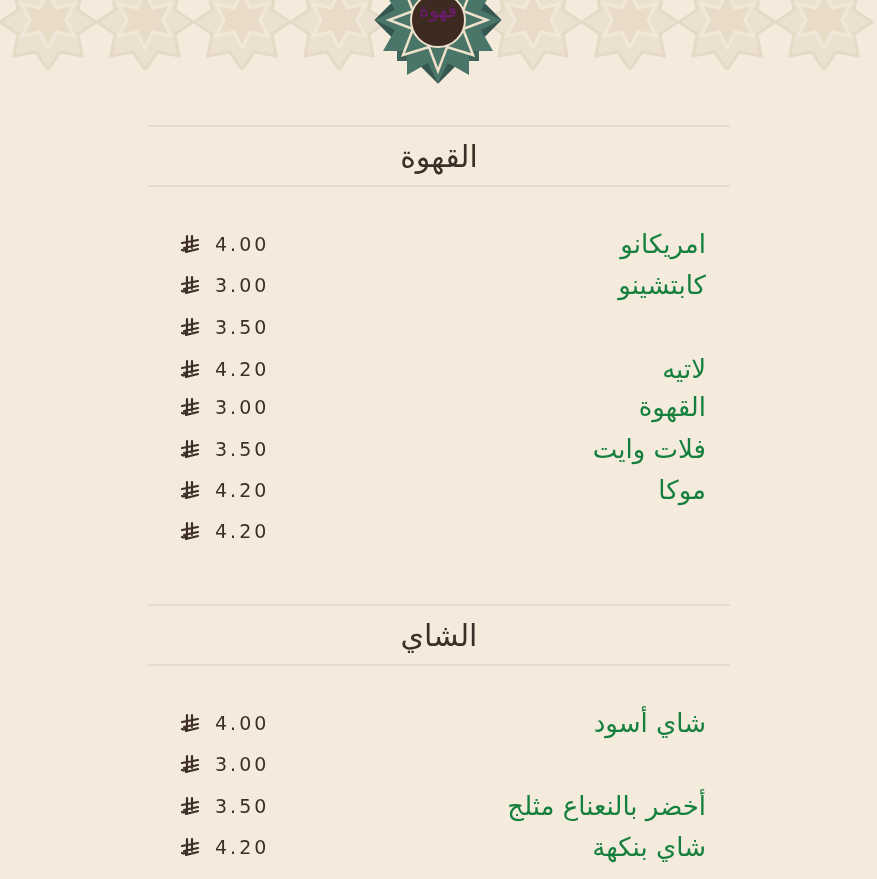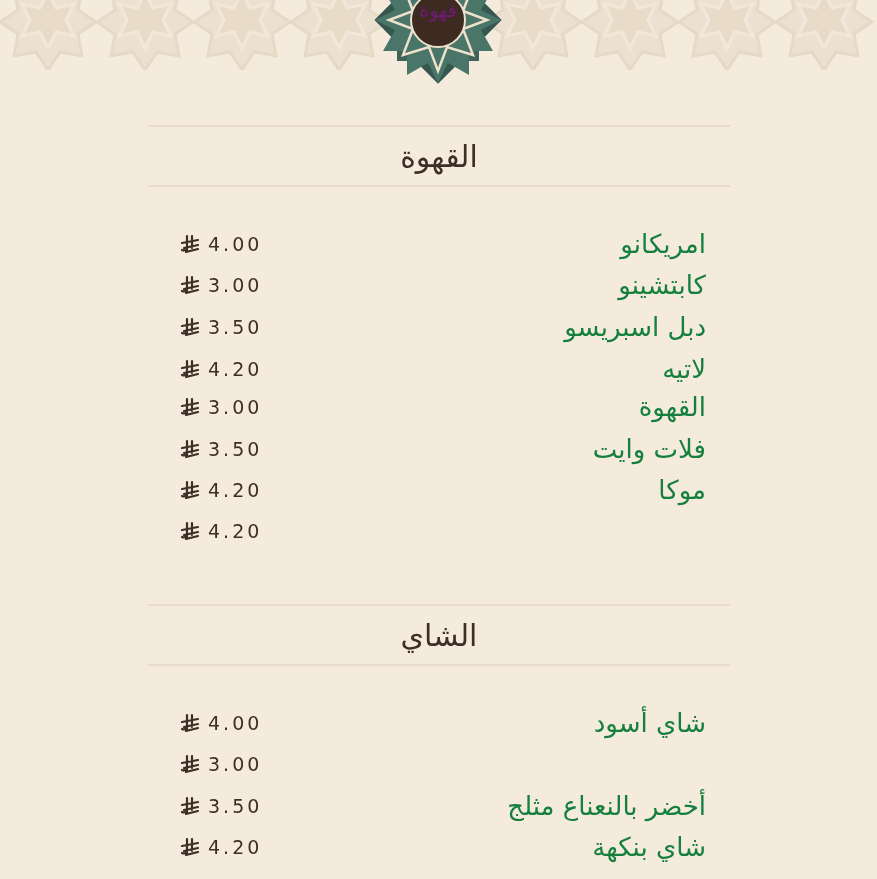--- a/index.html
+++ b/index.html
@@ -32,21 +32,21 @@
       letter-spacing: 0.5px;
     }
     .item {
       position: absolute; left: 180px; width: 526px; height: 34px;
       display: flex; align-items: center; justify-content: space-between;
     }
     .item-name {
       font-size: 26px; direction: rtl; color: #15803d; order: 2;
     }
     .item-price {
-      order: 1; display: flex; align-items: center; gap: 8px;
+      order: 1; display: flex; align-items: center; gap: 15px;
       font-size: 19px; letter-spacing: 3px; color: #3d2f27;
     }
     .riyal {
       width: 20px; height: 20px; display: inline-block;
     }
   </style>
 </head>
 <body>
 
 <div class="pattern-row">
@@ -97,21 +97,20 @@
 <div class="item" style="top:268px;">
   <span class="item-name">كابتشينو</span>
   <span class="item-price">
     <svg class="riyal" viewBox="0 0 20 20">
         <path d="M7 2v14M12 2v12M2 9l16-3M4 14l14-3M6 18l12-3M2 16c2 1 4 0 5-1" stroke="#3d2f27" stroke-width="2.2" fill="none" stroke-linecap="round"></path>
       </svg>
     <span>3.00</span>
   </span>
 </div>
 <div class="item" style="top:310px;">
-  <span class="item-name">دبل اسبريسو</span>
   <span class="item-price">
     <svg class="riyal" viewBox="0 0 20 20">
         <path d="M7 2v14M12 2v12M2 9l16-3M4 14l14-3M6 18l12-3M2 16c2 1 4 0 5-1" stroke="#3d2f27" stroke-width="2.2" fill="none" stroke-linecap="round"></path>
       </svg>
     <span>3.50</span>
   </span>
 </div>
 <div class="item" style="top:352px;">
   <span class="item-name">لاتيه</span>
   <span class="item-price">

